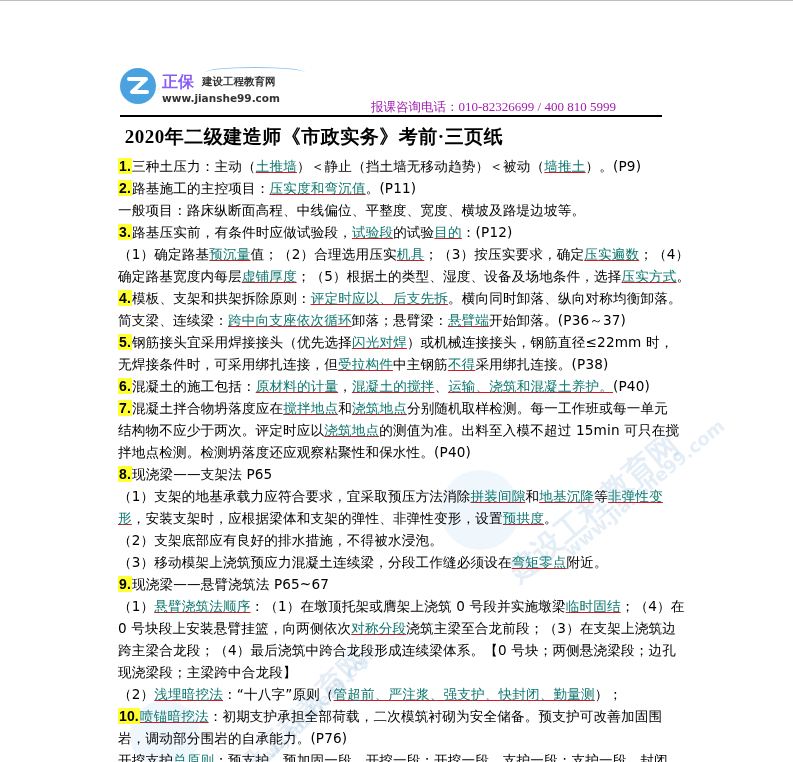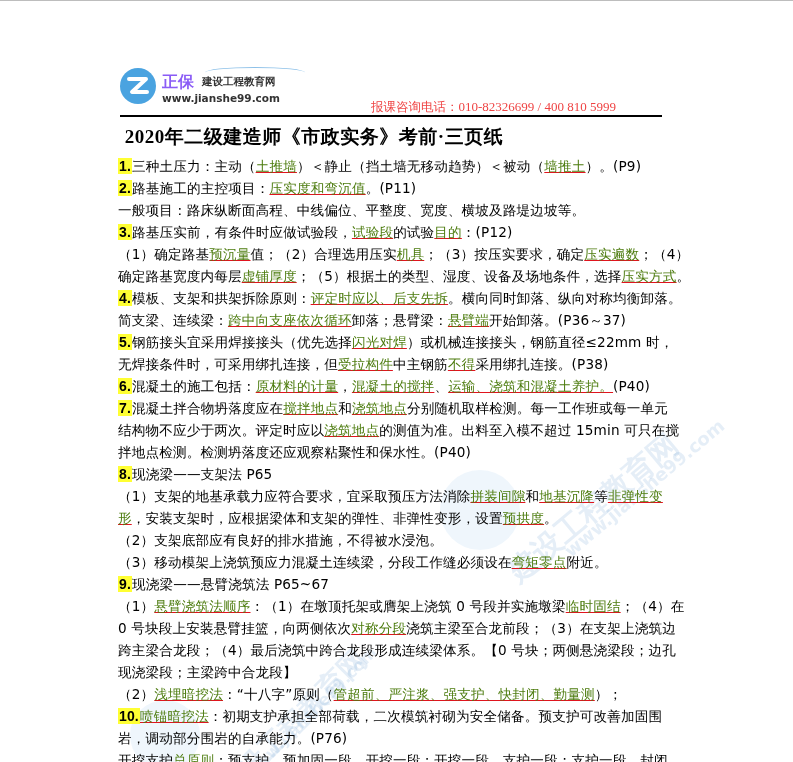--- a/index.html
+++ b/index.html
@@ -16,32 +16,32 @@
     .logo-circle svg { position: absolute; left: 0; top: 0; }
     .logo-arc {
       position: absolute; left: 85px; top: 1px; width: 100px; height: 10px;
       border-top: 1.5px solid #8cc0e8; border-radius: 50% 50% 0 0;
     }
     .logo-brand { position: absolute; left: 42px; top: 6px; font-size: 16px; font-weight: bold; color: #8b5cf6; white-space: nowrap; letter-spacing: 0; }
     .logo-sub { position: absolute; left: 82px; top: 9px; font-size: 10.5px; font-weight: bold; color: #333; white-space: nowrap; }
     .logo-url { position: absolute; left: 42px; top: 26px; font-size: 10.5px; font-weight: bold; color: #333; white-space: nowrap; }
     .hotline {
       position: absolute; left: 371px; top: 99px; font-size: 13px; white-space: nowrap;
-      font-family: "Liberation Serif", serif; color: #ef4444;
+      font-family: "Liberation Serif", serif; color: #a21caf;
     }
     .hotline .lbl { font-family: "DejaVu Sans", sans-serif; font-size: 12.5px; }
     .header-rule { position: absolute; left: 120px; top: 115px; width: 542px; height: 1.5px; background: #000; }
     .title {
       position: absolute; left: 0; top: 124px; width: 628px; text-align: center;
       font-family: "Liberation Serif", "DejaVu Serif", serif; font-weight: bold; font-size: 19px; letter-spacing: 0.5px;
     }
     .content { position: absolute; left: 118px; top: 155px; width: 560px; }
     .line { height: 22px; line-height: 22px; font-size: 13.6px; white-space: nowrap; letter-spacing: 0.15px; }
     .num { background: #ffff33; font-weight: bold; font-family: "Liberation Sans", sans-serif; font-size: 14px; padding: 0 1px; }
-    .k { color: #4d7c0f; text-decoration: underline; text-decoration-color: #e0141e; margin-top: 8px; }
+    .k { color: #0f766e; text-decoration: underline; text-decoration-color: #e0141e; margin-top: 8px; }
     .watermark {
       position: absolute; pointer-events: none; color: rgba(110,160,210,0.18);
       font-weight: bold; white-space: nowrap; transform-origin: left top;
     }
     .wm-circle { position: absolute; border-radius: 50%; background: rgba(100,170,230,0.10); pointer-events: none; }
   </style>
 </head>
 <body>
 
 <div class="topline"></div>

